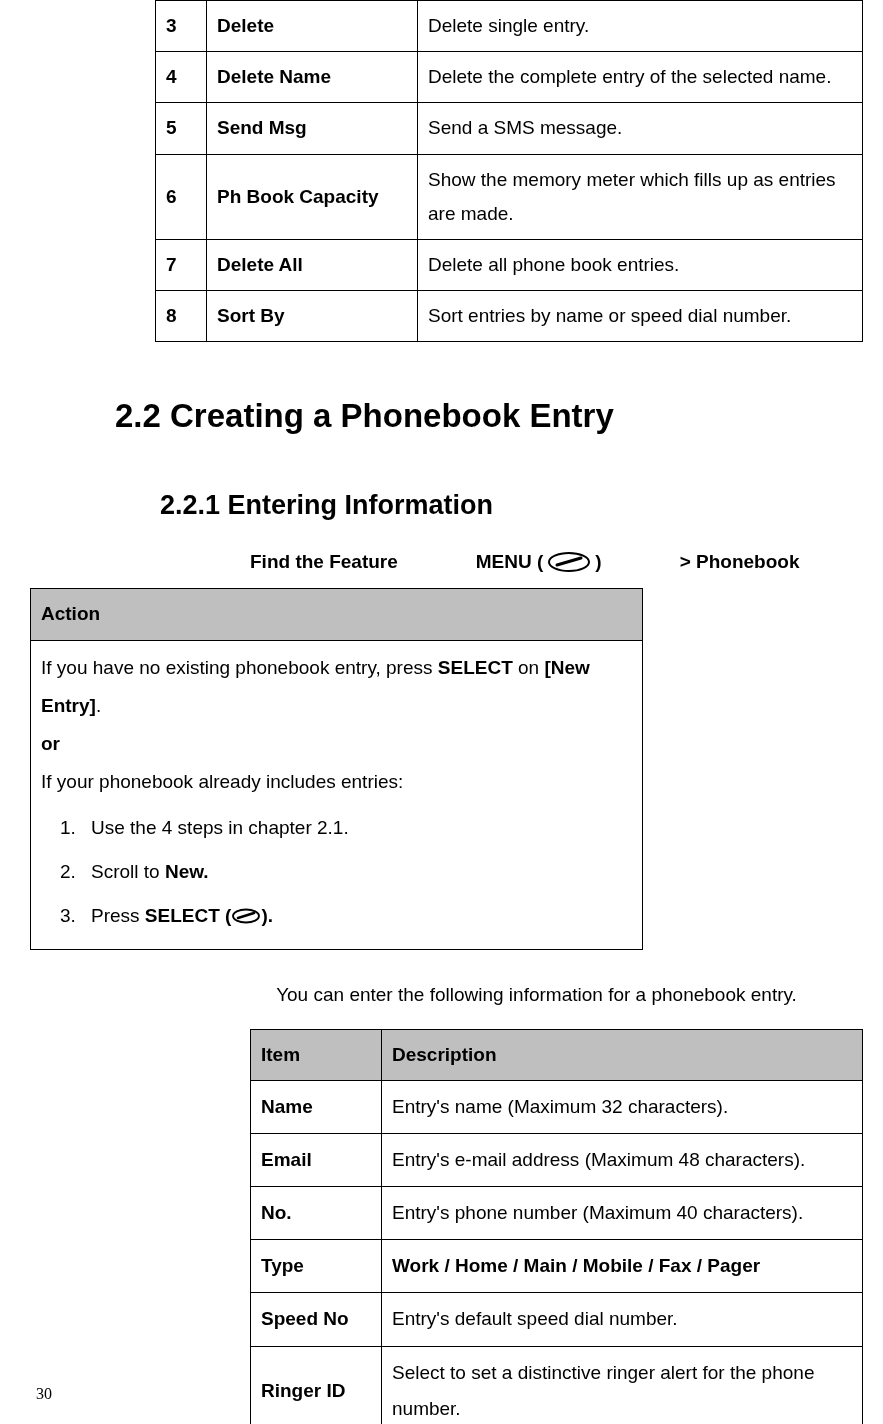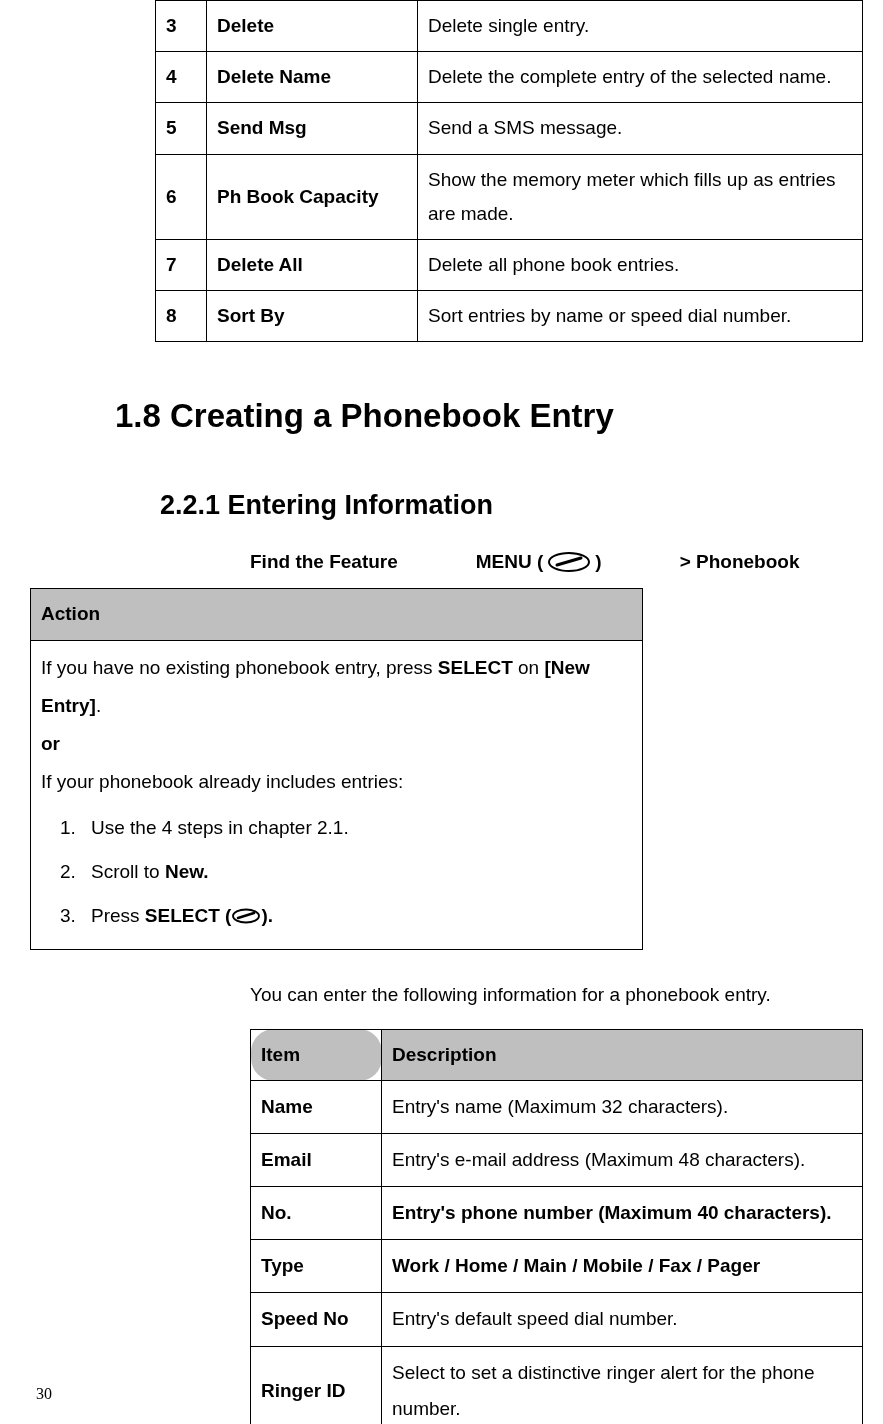--- a/index.html
+++ b/index.html
@@ -69,21 +69,21 @@
     .action-table ol li { margin-bottom: 6px; padding-left:10px;}
     .item-table {
       margin-left: 220px;
       width: 613px;
       font-size: 19px;
     }
     .item-table th {
       background: #bfbfbf;
       font-weight: bold;
     }
-    .item-table td:first-child, .item-table th:first-child { width: 110px; font-weight: bold; border-radius: 23px;}
+    .item-table td:first-child, .item-table th:first-child { width: 110px; font-weight: bold;}
     .item-table td { line-height: 1.9; }
     .page-num {
       position: absolute;
       left: 36px;
       top: 1385px;
       font-size: 16px;
       font-family: Liberation Serif, serif;
     }
     svg.key-icon { vertical-align: middle; }
   </style>
@@ -120,21 +120,21 @@
           <td>Delete all phone book entries.</td>
         </tr>
         <tr>
           <td>8</td>
           <td>Sort By</td>
           <td>Sort entries by name or speed dial number.</td>
         </tr>
       </tbody>
   </table>
 
-  <h1>1.8   Creating a Phonebook Entry</h1>
+  <h1>2.2   Creating a Phonebook Entry</h1>
 
   <h2>2.2.1     Entering Information</h2>
 
 
   <div class="feature-line">
     <span>Find the Feature</span>
     <span class="menu-part">
       <span>MENU (</span>
       <svg class="key-icon" width="44" height="22">
         <ellipse cx="22" cy="11" rx="20" ry="9" fill="none" stroke="#000" stroke-width="2"></ellipse>
@@ -163,41 +163,41 @@
                   <ellipse cx="15" cy="8" rx="13" ry="6.5" fill="none" stroke="#000" stroke-width="1.8"></ellipse>
                   <line x1="7" y1="10" x2="23" y2="5" stroke="#000" stroke-width="2.5" stroke-linecap="round"></line>
                 </svg><b>).</b>
         </li>
       </ol>
     </td>
         </tr>
   </tbody>
     </table>
 
-  <p class="body-text" style="margin-top:30px; ">You can enter the following information for a phonebook entry.</p>
+  <p class="body-text" style="margin-top:30px; text-align:center;">You can enter the following information for a phonebook entry.</p>
 
   <table class="item-table">
     <tbody>
         <tr>
       <th>Item</th>
       <th>Description</th>
     </tr>
     </tbody>
       <tbody id="item-tbody">
         <tr>
           <td>Name</td>
           <td style="font-weight: normal;"><span>Entry's name (Maximum 32 characters).</span></td>
         </tr>
         <tr>
           <td>Email</td>
           <td style="font-weight: normal;"><span>Entry's e-mail address (Maximum 48 characters).</span></td>
         </tr>
         <tr>
           <td>No.</td>
-          <td style="font-weight: bold;"><span>Entry's phone number (Maximum 40 characters).</span></td>
+          <td style="font-weight: normal;"><span>Entry's phone number (Maximum 40 characters).</span></td>
         </tr>
         <tr>
           <td>Type</td>
           <td><span style="font-weight: bold;">Work / Home / Main / Mobile / Fax / Pager</span></td>
         </tr>
         <tr>
           <td>Speed No</td>
           <td style="font-weight: normal;"><span>Entry's default speed dial number.</span></td>
         </tr>
         <tr>

